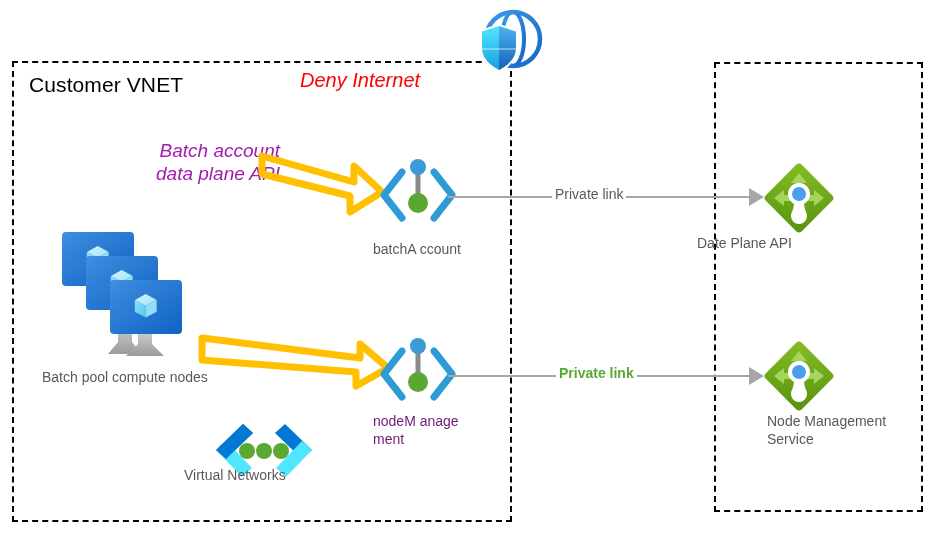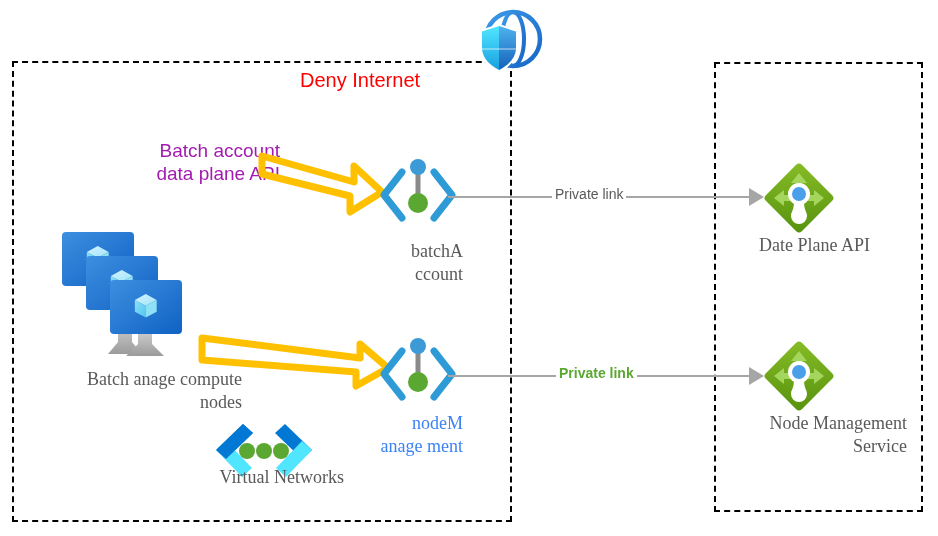--- a/index.html
+++ b/index.html
@@ -32,41 +32,41 @@
     font-family: "Liberation Sans", sans-serif;
     white-space: nowrap;
     letter-spacing: 0.1px;
   }
 
   
   .lbl {
     position: absolute;
     white-space: pre;
     line-height: 1.22;
+    font-style: italic;
   }
   .lbl-deny {
     color: #ff0000;
     font-size: 20px;
     white-space: nowrap;
   }
   .lbl-gray {
     color: #a21caf;
     font-size: 19px;
     text-align: right;
   }
   .cap {
     position: absolute;
     color: #595959;
-    font-size: 18px;
-    text-align: right;
+    font-size: 14px;
+    text-align: left;
     line-height: 1.30;
-    font-family: Liberation Serif, serif;
   }
   .cap-green {
-    color: #3b82f6;
+    color: #701a75;
   }
   .linklabel {
     position: absolute;
     font-size: 14px;
     background: #ffffff;
     padding: 0 3px;
     white-space: nowrap;
     text-align: left;
   }
   .linklabel.gray { color: #595959; }
@@ -89,20 +89,21 @@
   
   .icon { position: absolute; }
   .icon svg { display: block; }
 </style>
 </head>
 <body>
 
 <div id="canvas">
 
   <div class="zone" style="left:12px; top:61px; width:500px; height:461px;"></div>
+  <div class="zone-title" style="left:29px; top:73px;">Customer VNET</div>
 
   <div class="zone" style="left:714px; top:62px; width:209px; height:450px;"></div>
 
   <div class="lbl lbl-deny" style="left:300px; top:68px;">Deny Internet</div>
 
   <div class="icon" style="left:468px; top:6px; width:80px; height:74px;">
     <svg width="80" height="74" viewBox="0 0 80 74">
       <defs>
         <linearGradient id="globeGrad" x1="0" y1="0" x2="1" y2="1">
           <stop offset="0" stop-color="#3d9ae8"></stop>
@@ -189,21 +190,21 @@
       <rect x="50" y="52" width="72" height="54" rx="4" fill="url(#vmGrad)"></rect>
       <g transform="translate(74,66) scale(0.84)">
         <path d="M14 0 L27 7 L14 14 L1 7 Z" fill="url(#cubeTop)"></path>
         <path d="M1 7 L14 14 L14 28 L1 21 Z" fill="url(#cubeL)"></path>
         <path d="M27 7 L14 14 L14 28 L27 21 Z" fill="#8fe0f5"></path>
       </g>
 
       <path d="M78 106 h14 v10 l12 12 h-38 l12 -12 z" fill="url(#standGrad)"></path>
     </svg>
   </div>
-  <div class="cap" style="left:42px; top:368px; width:200px;">Batch anage
+  <div class="cap" style="left:42px; top:368px; width:200px;">Batch pool
 compute nodes</div>
 
   <div class="icon" style="left:205px; top:420px; width:118px; height:62px;">
     <svg width="118" height="62" viewBox="0 0 118 62">
 
       <path d="M38 4 L12 29 L22 38 L48 13 Z" fill="#0078d4"></path>
 
       <path d="M12 33 L38 58 L28 48 L48 49 Z" fill="#50e6ff" opacity="0"></path>
       <path d="M11 30 L37 57 L47 48 L21 21 Z" fill="#50e6ff"></path>
       <path d="M38 4 L11 30 L21 39 L48 13 Z" fill="#0078d4"></path>
@@ -272,21 +273,21 @@
         <path d="M11 36 L21 28 V33 H31 V39 H21 V44 Z"></path>
         <path d="M61 36 L51 28 V33 H41 V39 H51 V44 Z"></path>
         <path d="M36 61 L44 51 H39 V41 H33 V51 H28 Z"></path>
       </g>
 
       <circle cx="36" cy="32" r="11" fill="#ffffff"></circle>
       <path d="M31 40 C31 48 28 50 28 54 a8 8 0 0 0 16 0 c0 -4 -3 -6 -3 -14 Z" fill="#ffffff"></path>
       <circle cx="36" cy="32" r="7" fill="#4b9fe8"></circle>
     </svg>
   </div>
-  <div class="cap" style="left:750px; top:234px; width:120px;">Date Plane API</div>
+  <div class="cap" style="left:697px; top:234px; width:120px;">Date Plane API</div>
 
   <div class="icon" style="left:763px; top:340px; width:72px; height:72px;">
     <svg width="72" height="72" viewBox="0 0 72 72">
       <rect x="36" y="0" width="50.9" height="50.9" rx="4" transform="rotate(45 36 0)" fill="url(#dmGrad)"></rect>
       <g fill="#a4d65e">
         <path d="M36 11 L44 21 H39 V31 H33 V21 H28 Z"></path>
         <path d="M11 36 L21 28 V33 H31 V39 H21 V44 Z"></path>
         <path d="M61 36 L51 28 V33 H41 V39 H51 V44 Z"></path>
         <path d="M36 61 L44 51 H39 V41 H33 V51 H28 Z"></path>
       </g>

